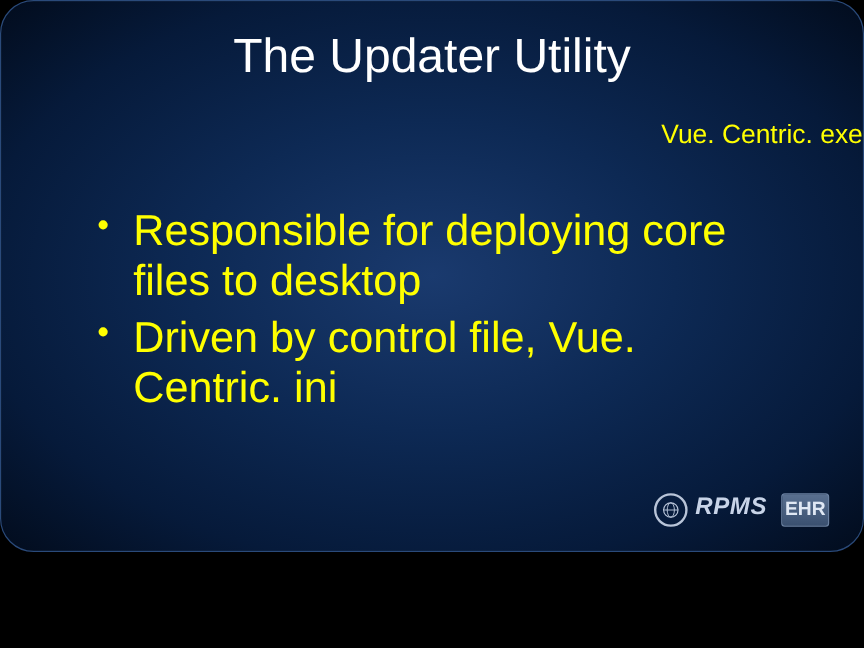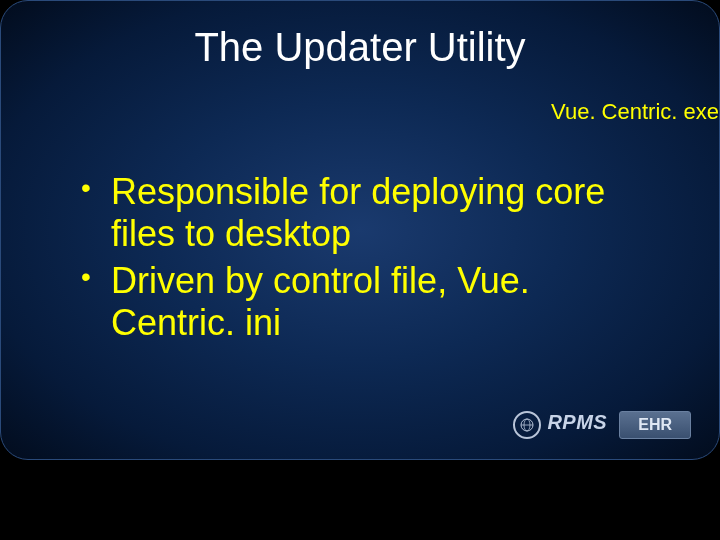--- a/index.html
+++ b/index.html
@@ -91,21 +91,21 @@
     font-size: 20px;
     font-weight: bold;
     font-style: italic;
     letter-spacing: 0.5px;
   }
   .ehr-badge {
     background: linear-gradient(to bottom, #5a7090 0%, #3a5070 100%);
     color: #e0e8f4;
     font-size: 16px;
     font-weight: bold;
-    padding: 4px 18px;
+    padding: 4px 2px;
     border-radius: 3px;
     border: 1px solid #6a80a0;
   }
 </style>
 </head>
 <body>
 
 <div class="slide">
 
   <h1 class="title">The Updater Utility</h1>

